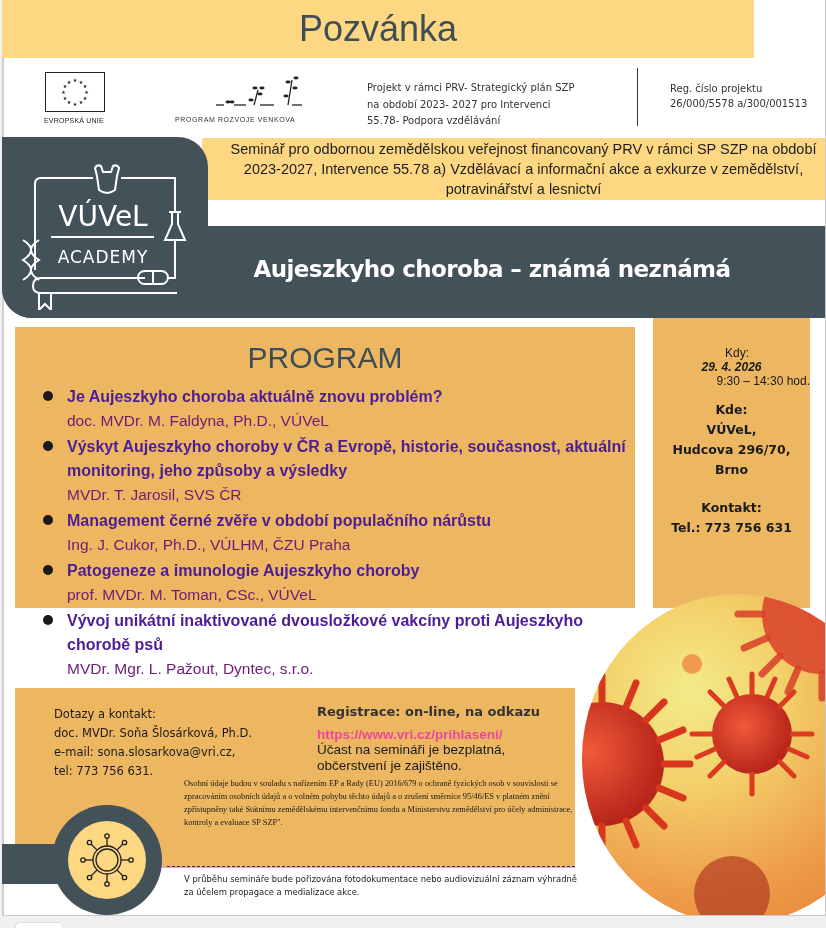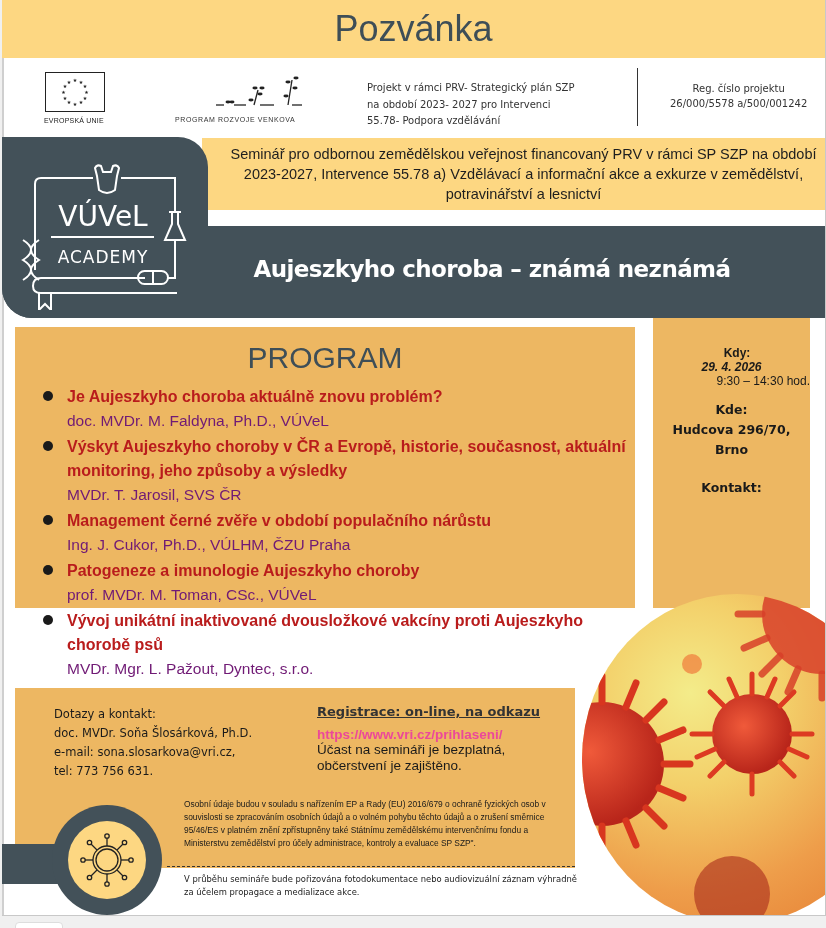--- a/index.html
+++ b/index.html
@@ -7,35 +7,35 @@
     width:826px; height:928px; position:relative; overflow:hidden;
     background:#f0f0f0; font-family:"Liberation Sans", sans-serif;
   }
   .page {
     position:absolute; left:2px; top:0; width:823px; height:915px;
     background:#ffffff; border-right:1px solid #c8c8c8; border-bottom:1px solid #c8c8c8;
     overflow:hidden;
   }
   .leftrule { position:absolute; left:0; top:0; width:2px; height:915px; background:#cfcfcf; }
   .title-bar {
-    position:absolute; left:0; top:0; width:823px; height:58px; background:#fdd782;
+    position:absolute; left:0; top:0; width:752px; height:58px; background:#fdd782;
     display:flex; align-items:center; justify-content:center;
   }
   .title-bar .t { font-size:36px; color:#3e4e57; font-family:"Liberation Sans", sans-serif; }
 
   .eu-flag { position:absolute; left:43px; top:72px; width:58px; height:38px; border:1px solid #222; background:#fff; }
   .eu-label { position:absolute; left:42px; top:117px; font-size:7px; color:#222; letter-spacing:0.2px; }
   .prv-logo { position:absolute; left:210px; top:74px; width:96px; height:34px; }
   .prv-label { position:absolute; left:173px; top:116px; font-size:7px; color:#333; letter-spacing:0.6px; }
   .proj-text { position:absolute; left:365px; top:80px; font-size:11px; line-height:16.5px; color:#333; width:260px; font-family:"DejaVu Sans", sans-serif; font-size:10px; }
   .vsep { position:absolute; left:635px; top:68px; width:1px; height:58px; background:#333; }
-  .reg-text { position:absolute; left:668px; top:81px; font-size:10px; line-height:15px; color:#333; font-family:"DejaVu Sans", sans-serif;text-align:center; }
+  .reg-text { position:absolute; left:668px; top:81px; font-size:10px; line-height:15px; color:#333; font-family:"DejaVu Sans", sans-serif; }
 
   .yellow-band {
-    position:absolute; left:200px; top:138px; width:623px; height:72px; background:#fdd782;
+    position:absolute; left:200px; top:138px; width:623px; height:62px; background:#fdd782;
     display:flex; align-items:center; justify-content:center; text-align:center;
   }
   .yellow-band .s { font-size:14.5px; line-height:20px; color:#1e1e1e; padding-left:20px; }
   .dark-band {
     position:absolute; left:0; top:226px; width:823px; height:92px; background:#435159;
     border-bottom-left-radius:30px;
   }
   .logo-box {
     position:absolute; left:0; top:137px; width:206px; height:181px; background:#435159;
     border-top-right-radius:30px; border-bottom-left-radius:30px;
@@ -52,41 +52,41 @@
   }
   .program-heading {
     position:absolute; left:0; top:14px; width:100%; text-align:center;
     font-size:30px; color:#3e4e57;
   }
   .prog-list { position:absolute; left:24px; top:58px; width:590px; }
   .prog-item { position:relative; padding-left:28px; margin-bottom:2px; }
   .prog-item .bullet {
     position:absolute; left:4px; top:6px; width:10px; height:10px; border-radius:50%; background:#1a1a1a;
   }
-  .prog-item .topic { font-size:16px; font-weight:bold; color:#b91c1c; line-height:24px; }
+  .prog-item .topic { font-size:16px; font-weight:bold; color:#4c1d95; line-height:24px; }
   .prog-item .speaker { font-size:15.5px; color:#701a75; line-height:24px; }
 
   .info-col {
     position:absolute; left:651px; top:318px; width:157px; height:290px; background:#edb762;
     text-align:center; color:#1a1a1a;
   }
-  .info-col .lbl { font-weight:bold; font-size:12px;padding-left:11px; }
+  .info-col .lbl { font-weight:normal; font-size:12px;padding-left:11px; }
   .info-col .dt { font-weight:bold; font-size:12px;font-style:italic; }
   .info-col .tm { font-size:12px;text-align:right; }
   .info-col .dj { font-family:"DejaVu Sans", sans-serif; font-weight:bold; font-size:12.5px; line-height:20px; }
 
   .bottom-box {
     position:absolute; left:13px; top:688px; width:560px; height:180px; background:#edb762;
   }
   .contact { position:absolute; left:52px; top:705px; font-size:12.5px; line-height:19px; color:#1a1a1a; font-family:"DejaVu Sans", sans-serif; font-size:11.5px; }
   .reg { position:absolute; left:315px; top:704px; color:#1a1a1a; }
-  .reg .h { font-weight:bold; font-size:13px; font-family:"DejaVu Sans", sans-serif; color:#333;text-decoration:underline; }
+  .reg .h { font-weight:bold; font-size:13px; font-family:"DejaVu Sans", sans-serif; color:#333; }
   .reg .link { display:block; margin-top:8px; font-size:13.5px; color:#ec4899; text-decoration:none;font-weight:bold; }
   .reg .free { font-size:13.5px; line-height:16px; }
-  .gdpr { position:absolute; left:182px; top:798px; width:390px; font-size:8.4px; line-height:13px; color:#1a1a1a; font-family:Liberation Sans, sans-serif; }
+  .gdpr { position:absolute; left:182px; top:777px; width:390px; font-size:8.4px; line-height:13px; color:#1a1a1a; font-family:Liberation Serif, serif; }
   .dashline { position:absolute; left:165px; top:866px; width:408px; border-top:1px dashed #333; }
   .photo-note { position:absolute; left:182px; top:873px; width:400px; font-size:8.4px; line-height:13px; color:#1a1a1a; font-family:"DejaVu Sans", sans-serif; }
 
   .circle-bar { position:absolute; left:0; top:844px; width:70px; height:40px; background:#435159; }
   .circle-outer { position:absolute; left:50px; top:805px; width:110px; height:110px; border-radius:50%; background:#435159; }
   .circle-inner { position:absolute; left:66px; top:821px; width:78px; height:78px; border-radius:50%; background:#fdd782; }
   .virus-icon { position:absolute; left:72px; top:827px; width:66px; height:66px; }
 
   .virus-photo {
     position:absolute; left:580px; top:594px; width:310px; height:330px; border-radius:50%;
@@ -151,21 +151,21 @@
   <div class="prv-label">PROGRAM ROZVOJE VENKOVA</div>
 
   <div class="proj-text">
     <div>Projekt v rámci PRV- Strategický plán SZP</div>
     <div>na období 2023- 2027 pro Intervenci</div>
     <div>55.78- Podpora vzdělávání</div>
   </div>
   <div class="vsep"></div>
   <div class="reg-text">
     <div>Reg. číslo projektu</div>
-    <div>26/000/5578 a/500/001242</div>
+    <div>26/000/5578 a/300/001513</div>
   </div>
 
   <div class="yellow-band">
     <div class="s">Seminář pro odbornou zemědělskou veřejnost financovaný PRV v rámci SP SZP na období 2023-2027, Intervence 55.78 a) Vzdělávací a informační akce a exkurze v zemědělství, potravinářství a lesnictví</div>
   </div>
   <div class="dark-band"></div>
   <div class="logo-box"></div>
 
   <svg class="logo-svg" viewBox="0 0 180 160">
     <g stroke="#ffffff" stroke-width="2" fill="none">
@@ -228,24 +228,26 @@
     </div>
   </div>
 
   <div class="info-col">
     <div style="height:28px"></div>
     <div class="lbl">Kdy:</div>
     <div class="dt">29. 4. 2026</div>
     <div class="tm">9:30 – 14:30 hod.</div>
     <div style="height:12px"></div>
     <div class="dj">Kde:</div>
+    <div class="dj">VÚVeL,</div>
     <div class="dj">Hudcova 296/70,</div>
     <div class="dj">Brno</div>
     <div style="height:18px"></div>
     <div class="dj">Kontakt:</div>
+    <div class="dj">Tel.: 773 756 631</div>
   </div>
 
   <div class="bottom-box"></div>
 
   <div class="contact">
     <div>Dotazy a kontakt:</div>
     <div>doc. MVDr. Soňa Šlosárková, Ph.D.</div>
     <div>e-mail: sona.slosarkova@vri.cz,</div>
     <div>tel: 773 756 631.</div>
   </div>

